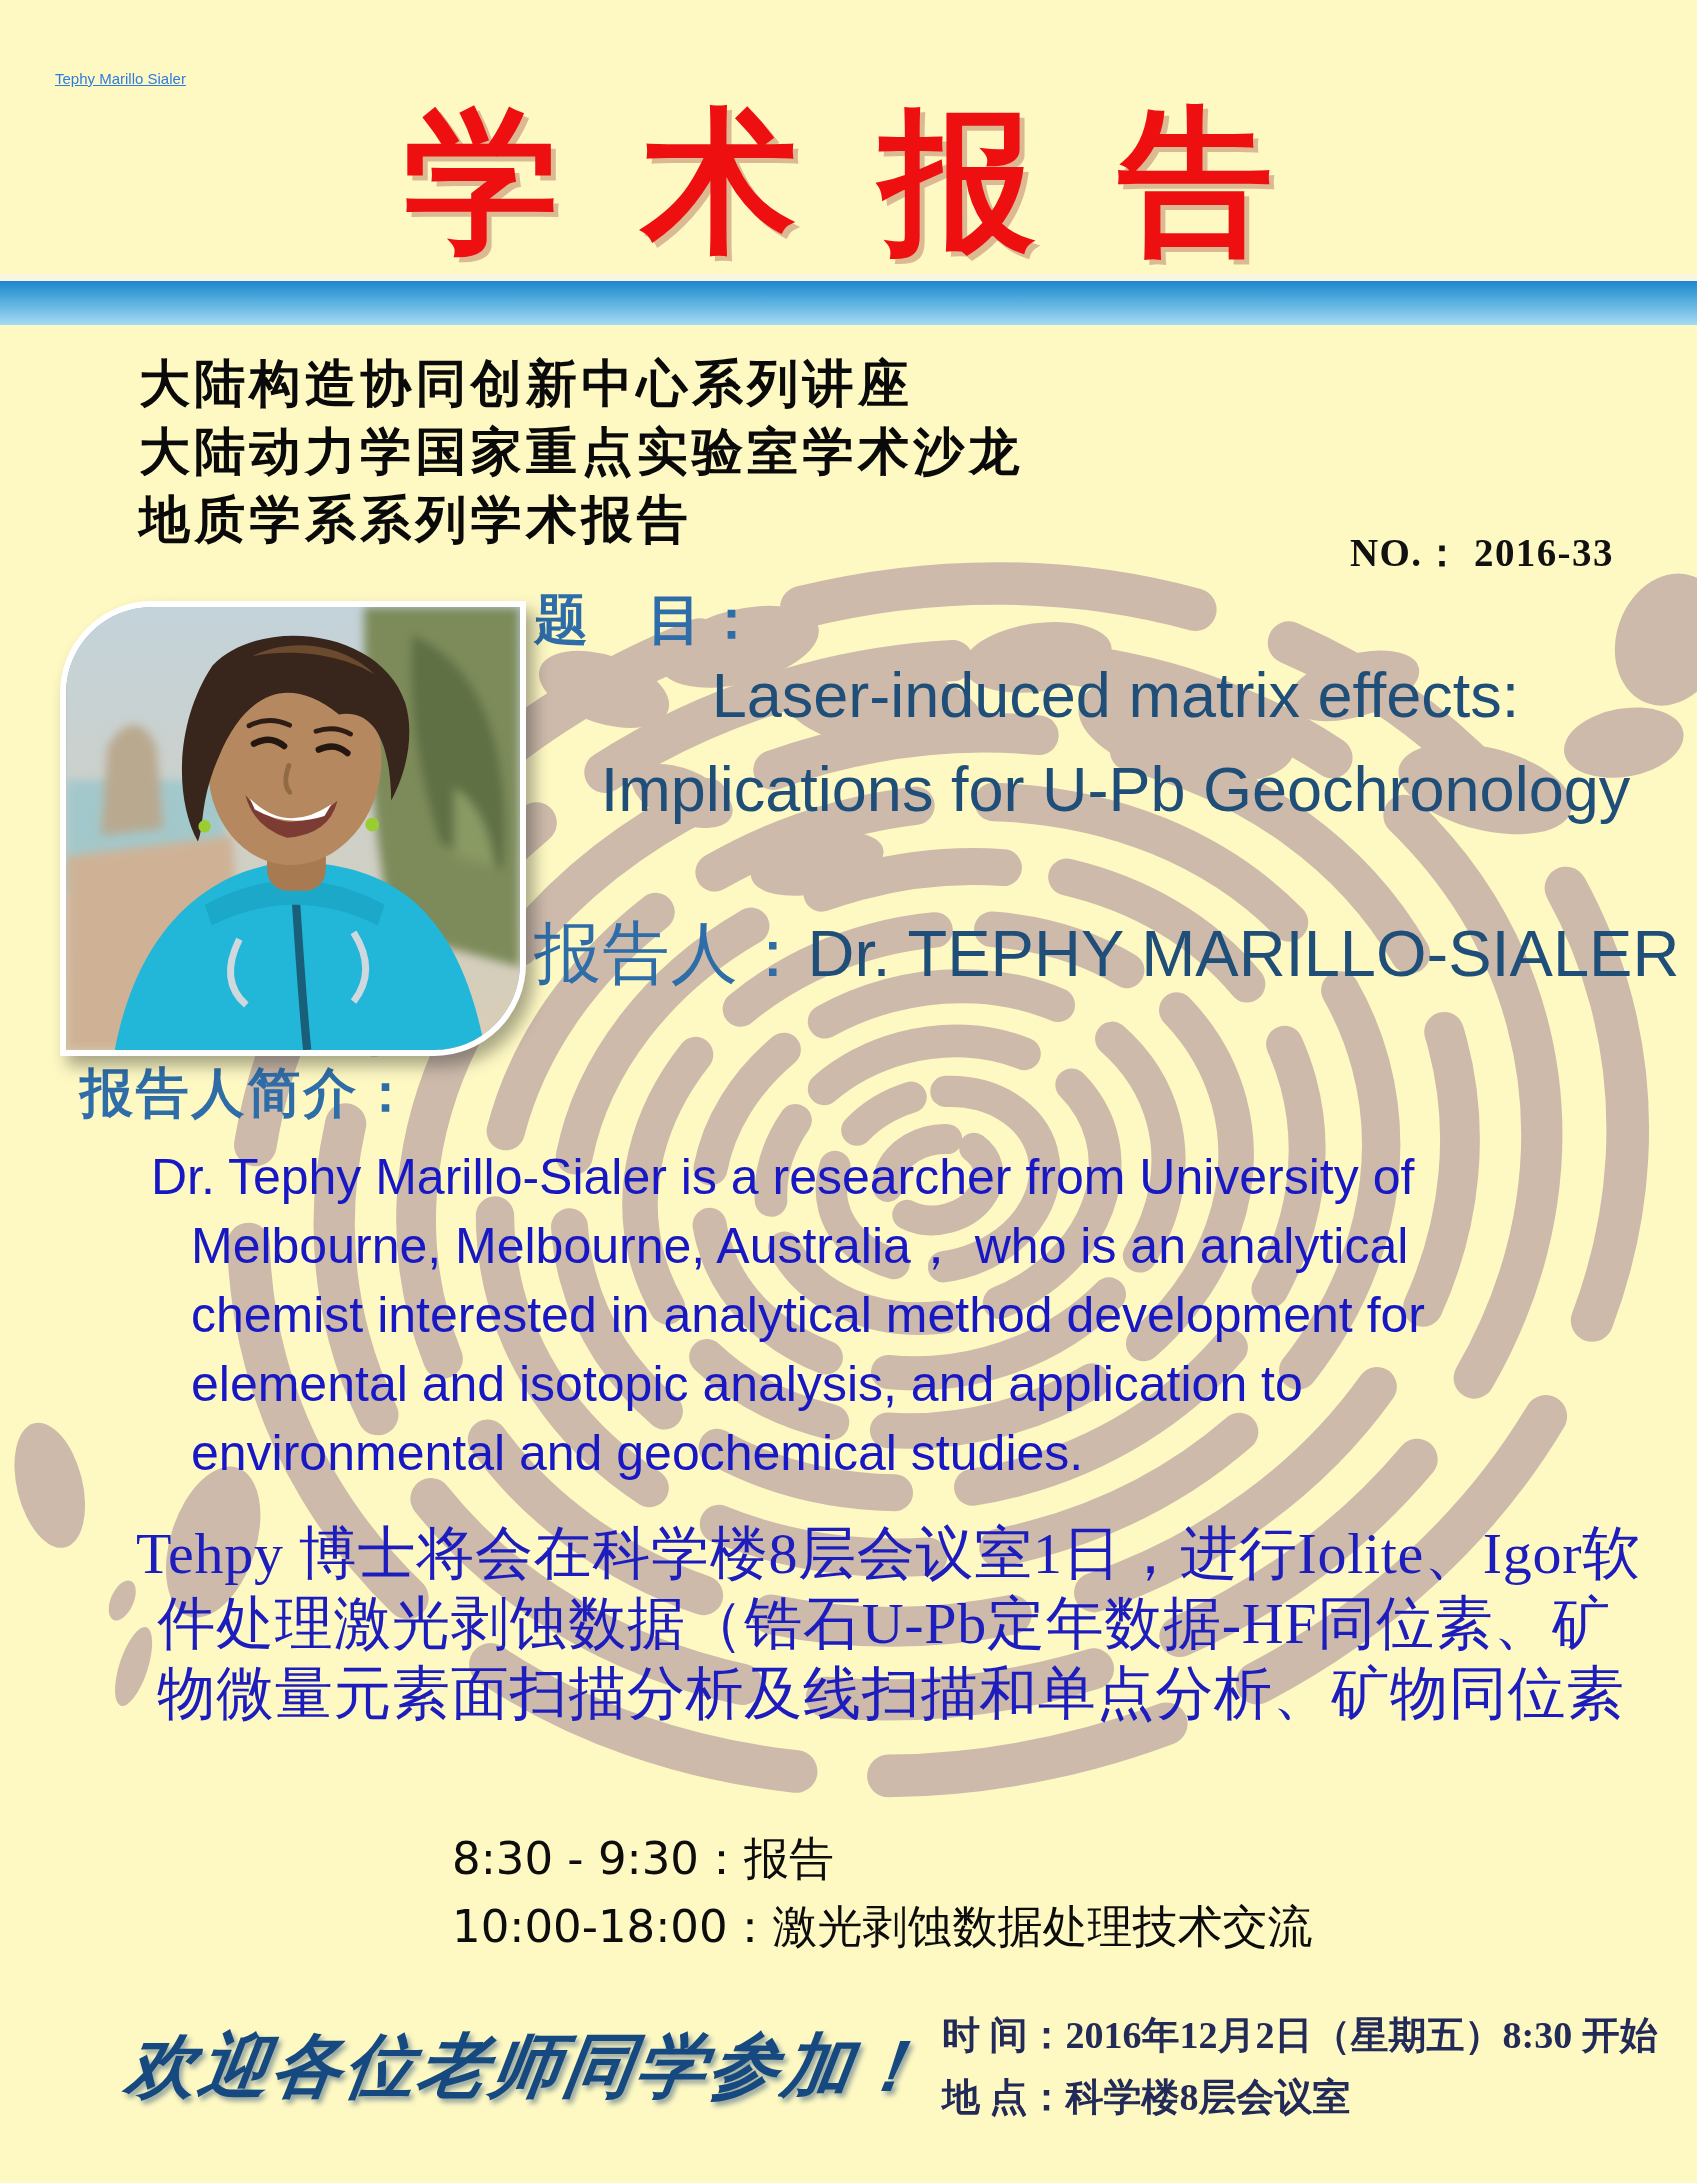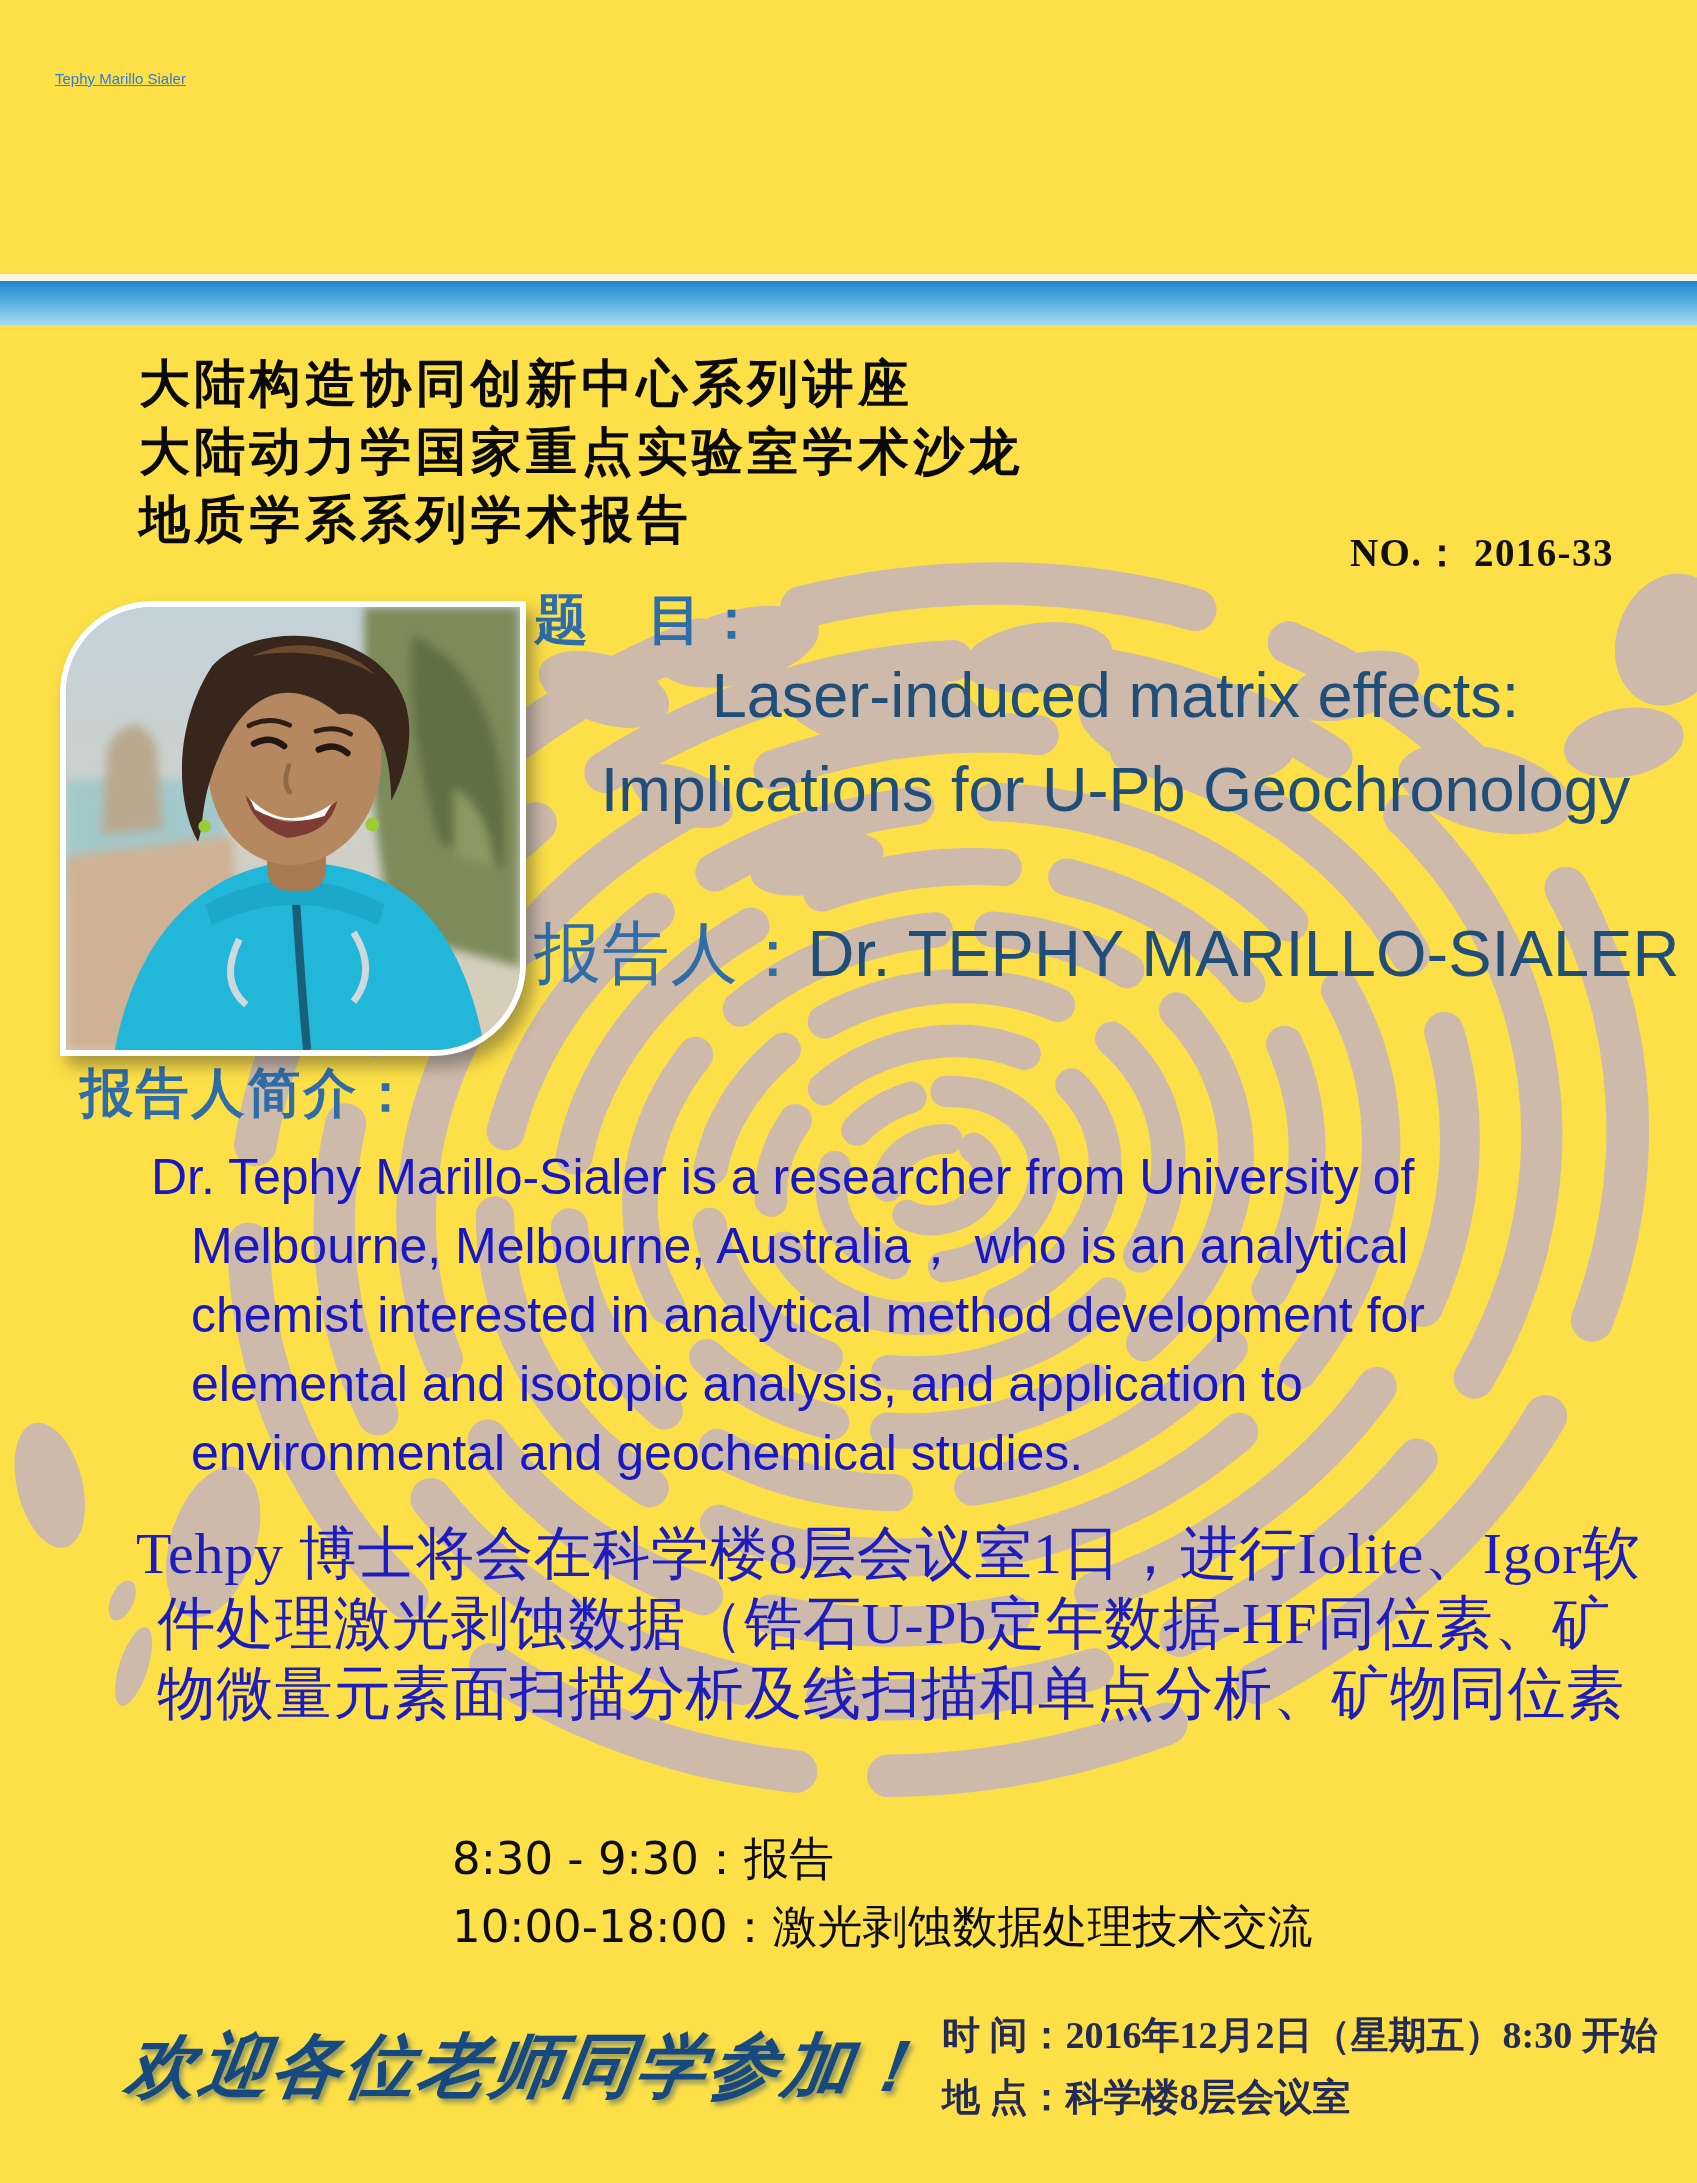--- a/index.html
+++ b/index.html
@@ -1,17 +1,17 @@
 <!DOCTYPE html>
 <html style="font-size:11.4px"><head>
 <meta charset="utf-8">
 <style>
   html,body{margin:0;padding:0;background:#ffffff;}
   .page{
-    position:relative;width:1697px;height:2183px;background:#fde047;
+    position:relative;width:1697px;height:2183px;background:#fef9c3;
     overflow:hidden;font-family:"Liberation Sans",sans-serif;
   }
   .abs{position:absolute;}
   
   .top-link{
     left:55px;top:70px;font-size:15px;color:#2f7ce0;
     text-decoration:underline;font-family:"Liberation Sans",sans-serif;
     z-index:5;
   }
   .main-title{
@@ -107,20 +107,21 @@
       <ellipse cx="1320" cy="900" rx="525" ry="434" stroke-width="52" stroke-dasharray="300 100 420 110 260 90"></ellipse>
       <ellipse cx="1320" cy="900" rx="630" ry="524" stroke-width="54" stroke-dasharray="460 120 380 100 300 110"></ellipse>
       <ellipse cx="1320" cy="900" rx="742" ry="620" stroke-width="56" stroke-dasharray="380 130 500 120 340 100"></ellipse>
       <ellipse cx="1320" cy="900" rx="858" ry="722" stroke-width="58" stroke-dasharray="520 140 420 130 380 120"></ellipse>
       <ellipse cx="1320" cy="900" rx="980" ry="828" stroke-width="60" stroke-dasharray="460 150 560 140 400 130"></ellipse>
     </g>
   </svg>
 
   <a class="abs top-link" href="#">Tephy Marillo  Sialer</a>
 
+  <div class="abs main-title">学 术 报 告</div>
 
   <div class="abs band-accent"></div>
   <div class="abs blue-band"></div>
 
   <div class="abs series">
     <div class="s-line">大陆构造协同创新中心系列讲座</div>
     <div class="s-line">大陆动力学国家重点实验室学术沙龙</div>
     <div class="s-line">地质学系系列学术报告</div>
   </div>
 

